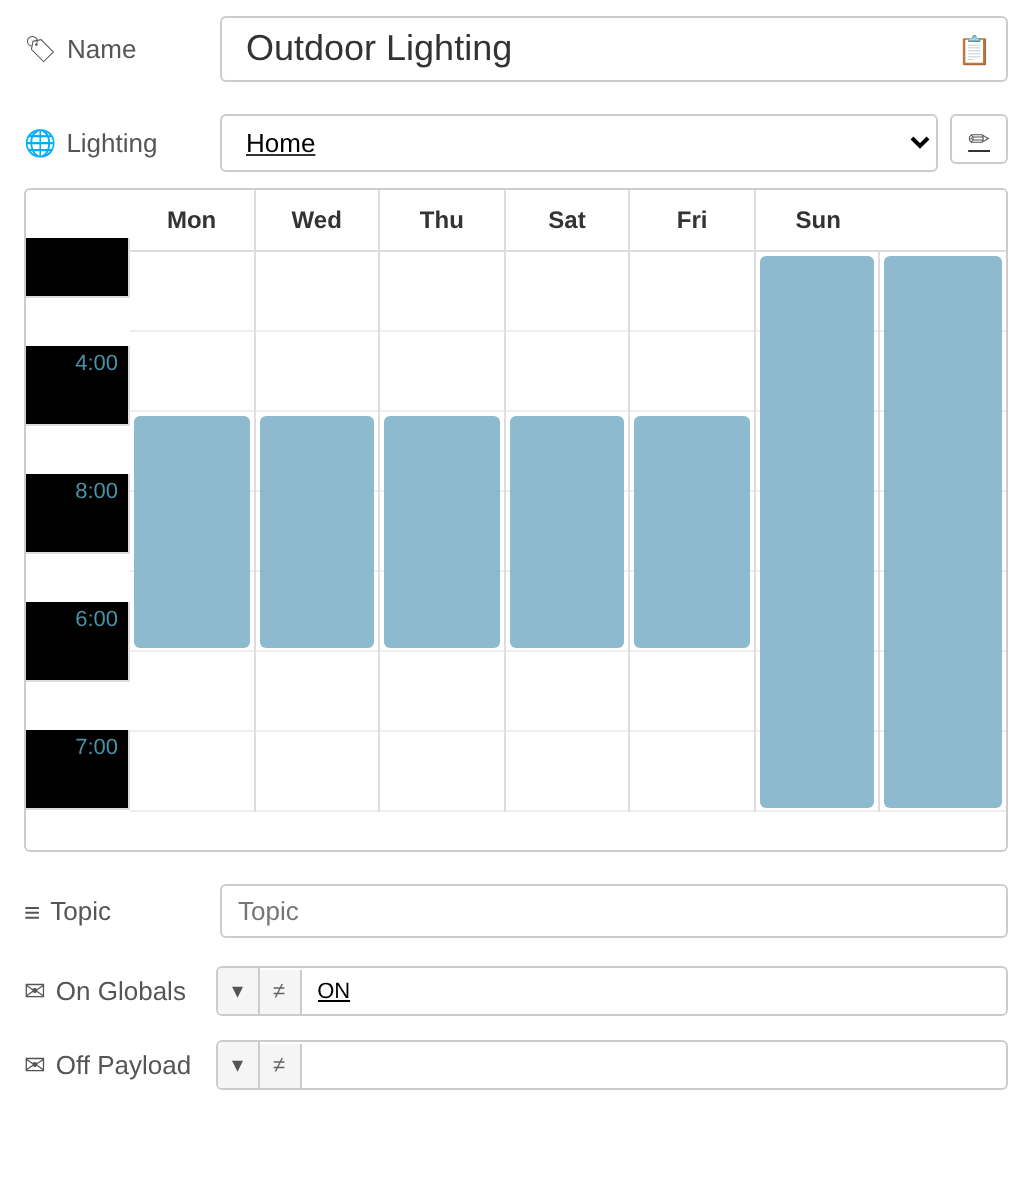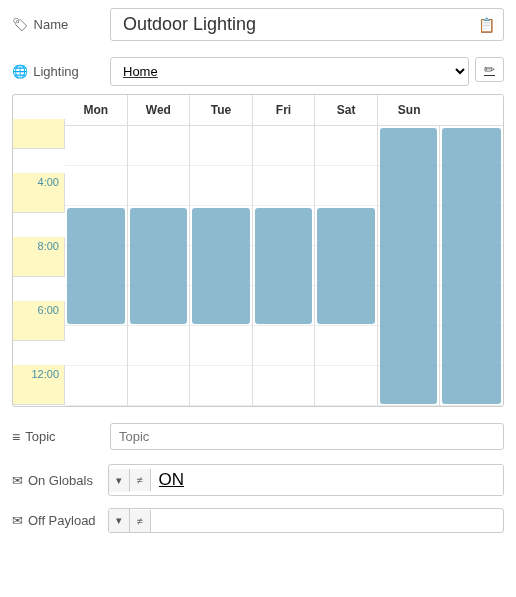--- a/index.html
+++ b/index.html
@@ -122,21 +122,21 @@
     .time-cell {
       height: 40px;
       border-bottom: 1px solid #ddd;
       border-right: 1px solid #ddd;
       display: flex;
       align-items: flex-start;
       justify-content: flex-end;
       padding: 3px 5px 0 0;
       color: #4a90a4;
       font-size: 11px;
-      background: #fef9c3;
+      background: #000000;
       margin-top: 24px;
     }
 
     .days-wrap {
       flex: 1;
       display: flex;
       flex-direction: column;
     }
 
     .days-header {
@@ -226,21 +226,21 @@
       font-size: 11px;
       display: flex;
       align-items: center;
       gap: 2px;
     }
 
     .payload-input {
       flex: 1;
       border: none;
       padding: 5px 8px;
-      font-size: 17px;
+      font-size: 11px;
       outline: none;
       text-decoration: underline;
     }
 
     .divider-icon {
       font-size: 11px;
       color: #666;
     }
   </style>
 </head>
@@ -276,31 +276,32 @@
 
 <div class="schedule-container">
   <div class="schedule-inner" id="scheduleInner">
 
     <div class="time-axis">
       <div class="time-axis" style="height:100%">
         <div class="time-cell" style="height:30px; border-bottom:1px solid #ddd; border-right:1px solid #ddd;"></div>
         <div class="time-cell">4:00</div>
         <div class="time-cell">8:00</div>
         <div class="time-cell">6:00</div>
+        <div class="time-cell">7:00</div>
         <div class="time-cell">12:00</div>
       </div>
     </div>
 
     <div class="days-wrap">
       <div class="days-header">
         <div class="day-header-cell">Mon</div>
         <div class="day-header-cell">Wed</div>
-        <div class="day-header-cell">Tue</div>
+        <div class="day-header-cell">Thu</div>
+        <div class="day-header-cell">Sat</div>
         <div class="day-header-cell">Fri</div>
-        <div class="day-header-cell">Sat</div>
         <div class="day-header-cell">Sun</div>
       </div>
       <div class="days-grid" id="daysGrid" style="height: 280px;">
 
         <div class="day-col" id="col0">
             <div class="time-row-bg"></div>
             <div class="time-row-bg"></div>
             <div class="time-row-bg"></div>
             <div class="time-row-bg"></div>
             <div class="time-row-bg"></div>

